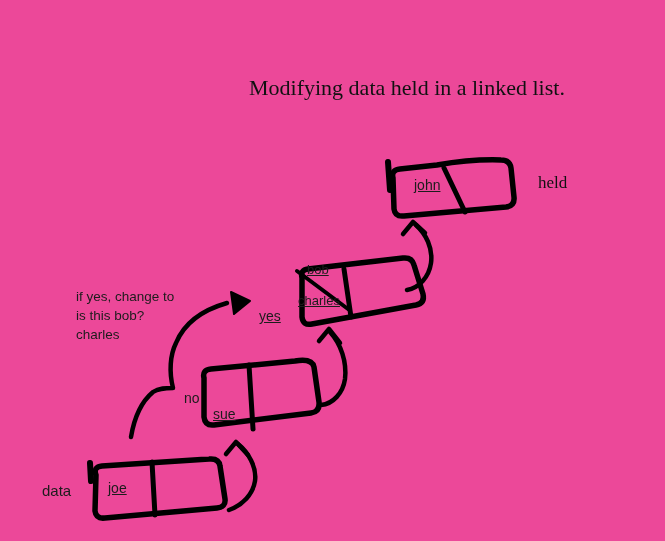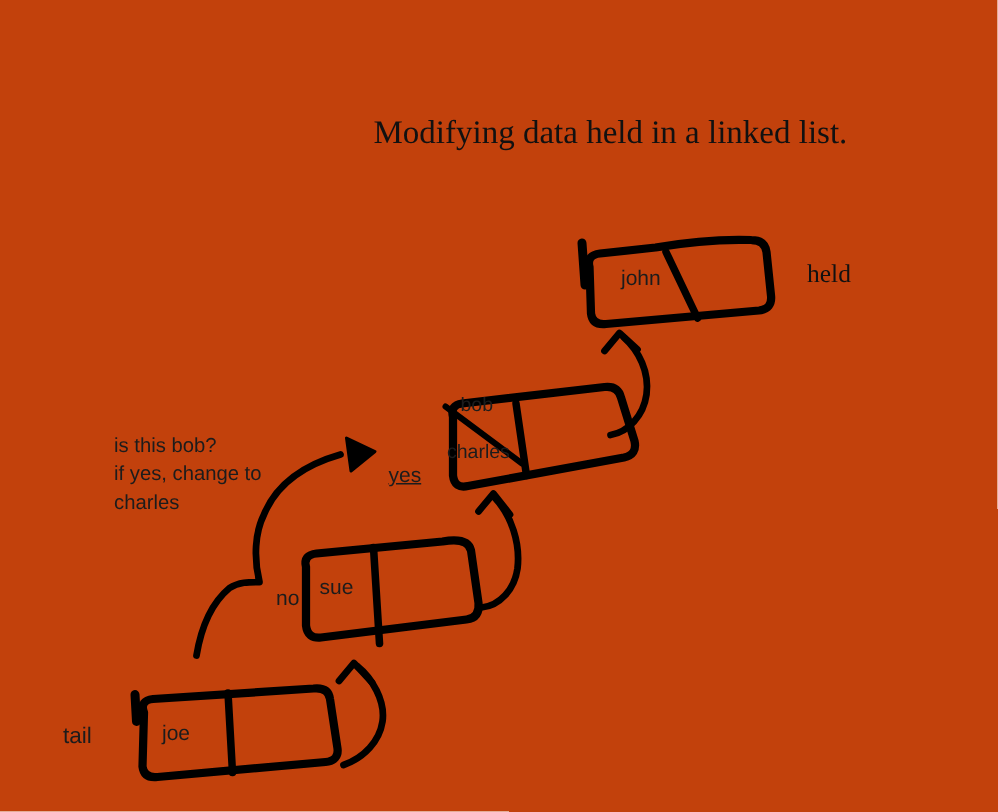--- a/index.html
+++ b/index.html
@@ -1,34 +1,34 @@
 <!DOCTYPE html>
 <html><head>
 <meta charset="utf-8">
 <style>
   html,body{margin:0;padding:0;background:#ffffff;}
   .canvas{
     position:relative;
     width:665px;height:541px;
-    background:#c2410c;
+    background:#ec4899;
     overflow:hidden;
     font-family:"Liberation Sans", sans-serif;
   }
   .drawing{position:absolute;left:0;top:0;}
   .txt{position:absolute;color:#1c1c1c;white-space:nowrap;}
   .title{
     left:249px;top:75px;
     font-family:"Liberation Serif", serif;
     font-size:22px;color:#111111;
   }
   .tail{left:538px;top:173px;font-family:"Liberation Serif", serif;font-size:17px;color:#111111;}
   .head{left:42px;top:482px;font-size:15px;}
-  .node-label{font-size:14px;}
+  .node-label{font-size:14px;text-decoration:underline;}
   .lbl-joe{left:108px;top:480px;}
-  .lbl-sue{left:213px;top:383px;}
+  .lbl-sue{left:213px;top:406px;}
   .lbl-john{left:414px;top:177px;}
   .lbl-bob{left:307px;top:262px;font-size:13px;}
   .lbl-charles{left:298px;top:293px;font-size:13px;}
   .lbl-yes{left:259px;top:308px;font-size:14px;text-decoration:underline;}
   .lbl-no{left:184px;top:362px;font-size:14px;margin-top:28px;}
   .annotation{
     position:absolute;left:76px;top:287px;
     font-size:13.5px;line-height:19px;color:#1c1c1c;
   }
 </style>
@@ -81,31 +81,31 @@
       <g stroke-width="4.5">
         <path d="M 131 437 C 134 419 141 402 153 392 C 159 388 166 388 173 388 C 169 372 170 355 176 343 C 183 326 199 311 227 303"></path>
         <polygon points="250,301 231,292 234,314" fill="#000000" stroke="#000000" stroke-width="2"></polygon>
       </g>
 
     </g>
   </svg>
 
   <div class="txt title">Modifying data held in a linked list.</div>
 
-  <div class="txt head">tail</div>
+  <div class="txt head">data</div>
   <div class="txt tail">held</div>
 
   <div class="txt node-label lbl-joe">joe</div>
   <div class="txt node-label lbl-sue">sue</div>
   <div class="txt node-label lbl-bob">bob</div>
   <div class="txt node-label lbl-charles">charles</div>
   <div class="txt node-label lbl-john">john</div>
 
   <div class="txt lbl-yes">yes</div>
   <div class="txt lbl-no">no</div>
 
   <div class="annotation">
+    <div>if yes, change to</div>
     <div>is this bob?</div>
-    <div>if yes, change to</div>
     <div>charles</div>
   </div>
 
 </div>
 
 </body></html>

